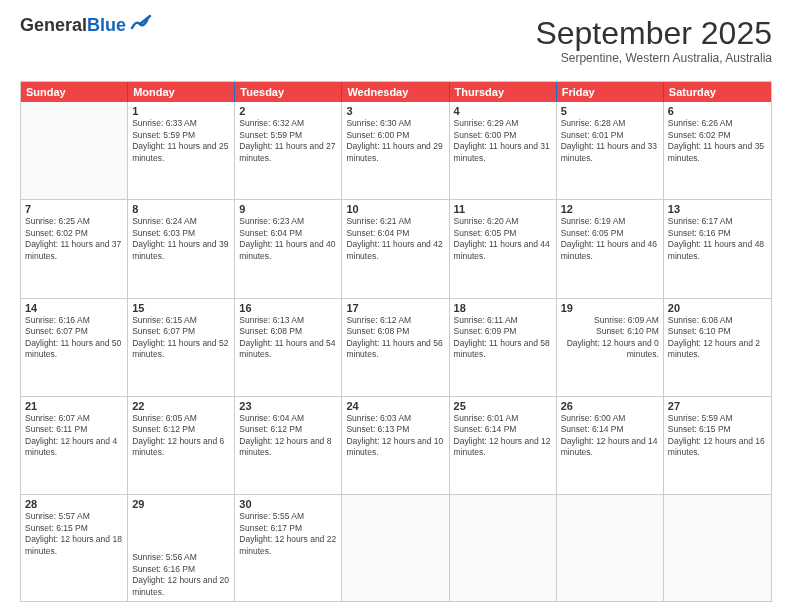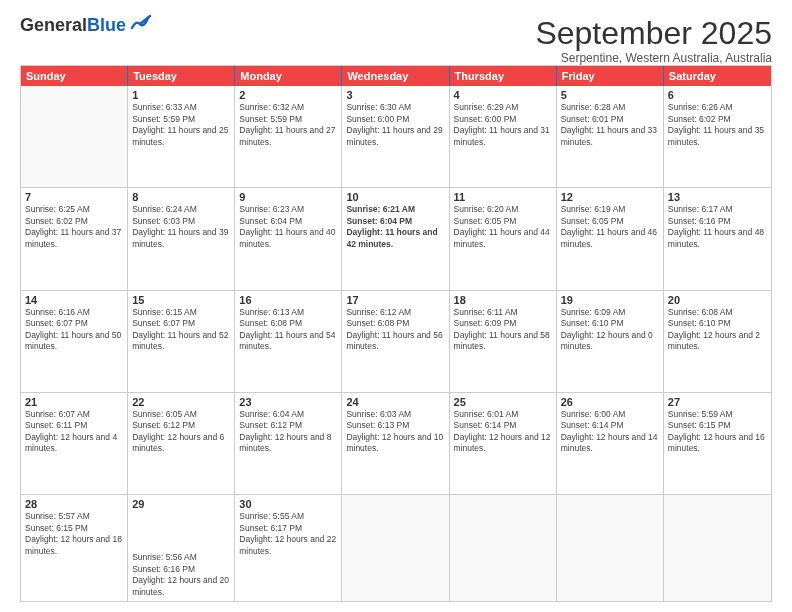--- a/index.html
+++ b/index.html
@@ -14,21 +14,21 @@
       width: 792px;
       height: 612px;
       padding: 16px 20px 10px 20px;
       display: flex;
       flex-direction: column;
     }
     .header {
       display: flex;
       align-items: flex-start;
       justify-content: space-between;
-      margin-bottom: 0;
+      margin-bottom: 16px;
     }
     .logo {
       display: flex;
       flex-direction: column;
       align-items: flex-start;
     }
     .logo-text {
       font-size: 18px;
       font-weight: bold;
       line-height: 1;
@@ -121,22 +121,22 @@
     <div class="title-block">
       <div class="month-title">September 2025</div>
       <div class="subtitle">Serpentine, Western Australia, Australia</div>
     </div>
   </div>
 
   <div class="calendar">
     <div class="cal-header">
 
     <div class="cal-header-cell">Sunday</div>
+        <div class="cal-header-cell">Monday</div>
         <div class="cal-header-cell">Tuesday</div>
-        <div class="cal-header-cell">Monday</div>
         <div class="cal-header-cell">Wednesday</div>
         <div class="cal-header-cell">Thursday</div>
         <div class="cal-header-cell">Friday</div>
         <div class="cal-header-cell">Saturday</div>
       </div>
     <div class="cal-body">
 
     <div class="cal-row">
           <div class="cal-cell empty"></div>
           <div class="cal-cell">
@@ -190,21 +190,21 @@
 Daylight: 11 hours and 39 minutes.</div>
           </div>
           <div class="cal-cell">
             <span class="day-num">9</span>
             <div class="day-info" style="white-space: pre-line;">Sunrise: 6:23 AM
 Sunset: 6:04 PM
 Daylight: 11 hours and 40 minutes.</div>
           </div>
           <div class="cal-cell">
             <span class="day-num">10</span>
-            <div class="day-info" style="white-space: pre-line; font-weight: bold;">Sunrise: 6:21 AM
+            <div class="day-info" style="white-space: pre-line;">Sunrise: 6:21 AM
 Sunset: 6:04 PM
 Daylight: 11 hours and 42 minutes.</div>
           </div>
           <div class="cal-cell">
             <span class="day-num">11</span>
             <div class="day-info" style="white-space: pre-line;">Sunrise: 6:20 AM
 Sunset: 6:05 PM
 Daylight: 11 hours and 44 minutes.</div>
           </div>
           <div class="cal-cell">
@@ -246,21 +246,21 @@
 Daylight: 11 hours and 56 minutes.</div>
           </div>
           <div class="cal-cell">
             <span class="day-num">18</span>
             <div class="day-info" style="white-space: pre-line;">Sunrise: 6:11 AM
 Sunset: 6:09 PM
 Daylight: 11 hours and 58 minutes.</div>
           </div>
           <div class="cal-cell">
             <span class="day-num">19</span>
-            <div class="day-info" style="white-space: pre-line;">Sunrise: 6:09 AM
+            <div class="day-info" style="white-space: pre-line; text-align: right;">Sunrise: 6:09 AM
 Sunset: 6:10 PM
 Daylight: 12 hours and 0 minutes.</div>
           </div>
           <div class="cal-cell">
             <span class="day-num">20</span>
             <div class="day-info" style="white-space: pre-line;">Sunrise: 6:08 AM
 Sunset: 6:10 PM
 Daylight: 12 hours and 2 minutes.</div>
           </div>
         </div>

